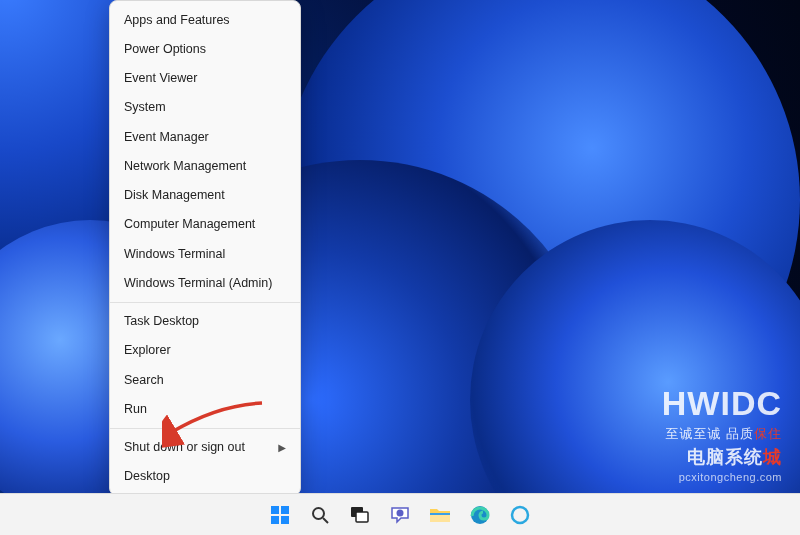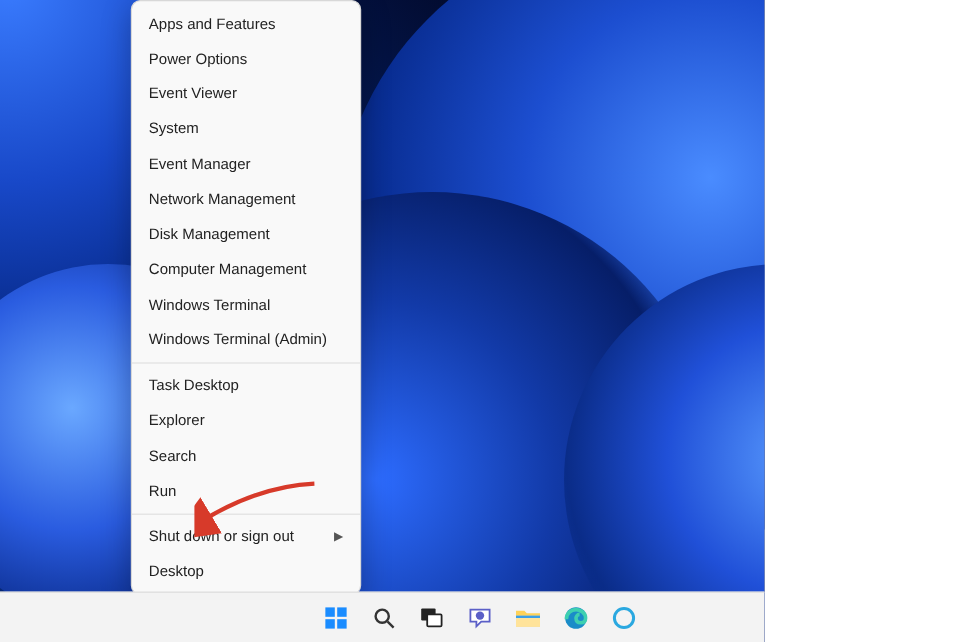--- a/index.html
+++ b/index.html
@@ -1,19 +1,19 @@
 <!DOCTYPE html>
 <html><head>
 <meta charset="utf-8">
 <style>
   * { margin: 0; padding: 0; box-sizing: border-box; }
   html, body { width: 800px; height: 535px; overflow: hidden; font-family: "Segoe UI", Arial, sans-serif; }
   .desktop {
     position: relative;
-    width: 637px;
+    width: 800px;
     height: 535px;
     background:
       radial-gradient(circle at 10% 60%, #0b3ea8 0%, #062a7a 25%, #041a55 45%, #020a2d 70%, #010616 100%);
     overflow: hidden;
   }
   
   .petal {
     position: absolute;
     border-radius: 50%;
     filter: blur(0.5px);
@@ -160,20 +160,30 @@
 
   <svg class="arrow" width="110" height="60">
     <defs>
       <marker id="ah" markerWidth="12" markerHeight="10" refX="2" refY="5" orient="auto">
         <polygon points="0,0 12,5 0,10" fill="#d73a2a"></polygon>
       </marker>
     </defs>
     <path d="M100,8 Q55,10 8,38" stroke="#d73a2a" stroke-width="3.5" fill="none" marker-end="url(#ah)"></path>
   </svg>
 
+  <div class="watermark">
+    <div class="wm-logo">HWIDC</div>
+    <div class="wm-line2">
+      <span>至诚至诚 品质</span><span class="wm-accent">保住</span>
+    </div>
+    <div class="wm-line2" style="font-size:18px;font-weight:600;">
+      <span>电脑系统</span><span class="wm-accent2">城</span>
+    </div>
+    <div class="wm-line3">pcxitongcheng.com</div>
+  </div>
 
   <div class="taskbar">
     <div class="tbicon">
       <svg width="18" height="18" viewBox="0 0 18 18">
         <rect x="0" y="0" width="8" height="8" fill="#1a8cff"></rect>
         <rect x="10" y="0" width="8" height="8" fill="#1a8cff"></rect>
         <rect x="0" y="10" width="8" height="8" fill="#1a8cff"></rect>
         <rect x="10" y="10" width="8" height="8" fill="#1a8cff"></rect>
       </svg>
     </div>

